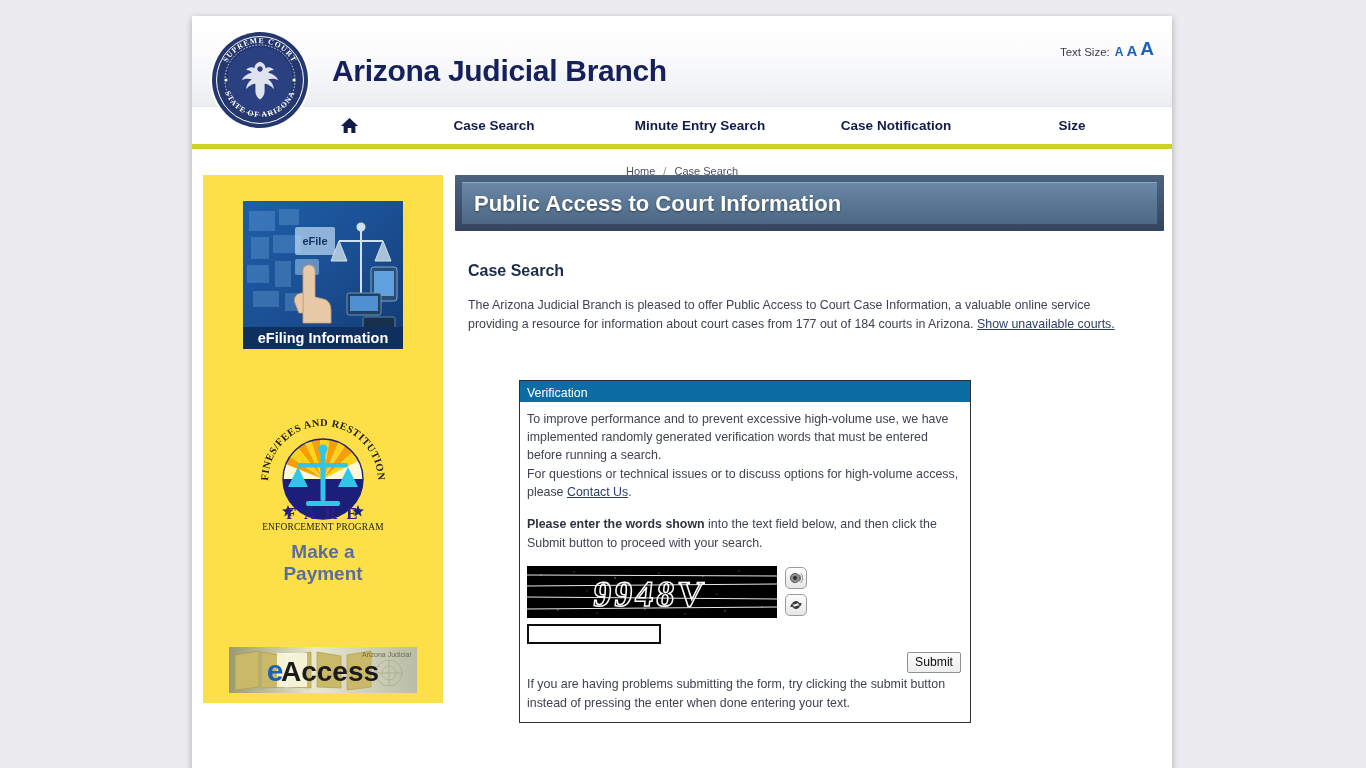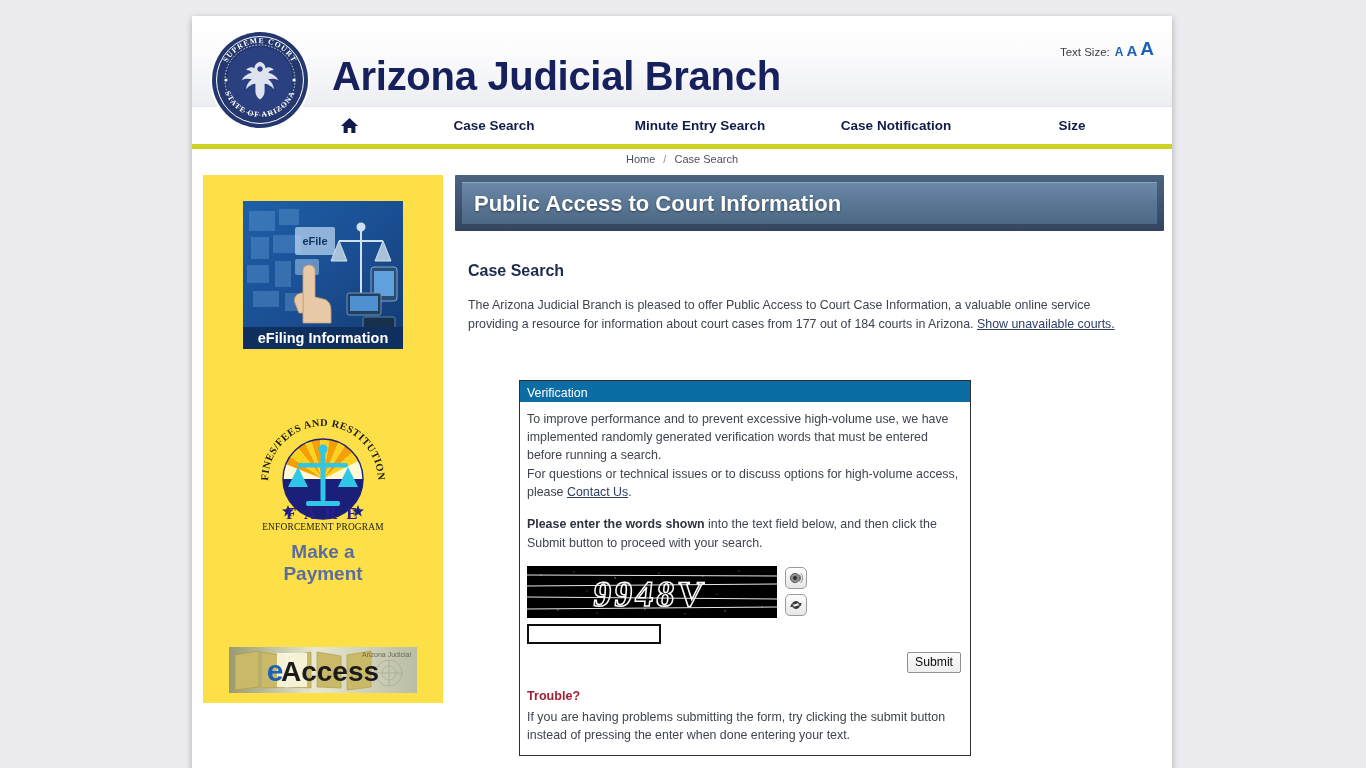--- a/index.html
+++ b/index.html
@@ -25,21 +25,21 @@
   
   .site-header {
     position: relative;
     height: 91px;
     background: linear-gradient(to bottom, #ffffff 0%, #fcfcfd 38%, #eceef2 100%);
     border-bottom: 1px solid #e3e5ea;
   }
   .brand-title {
     position: absolute;
     left: 140px; top: 38px;
-    font-size: 40px;
+    font-size: 30px;
     font-weight: bold;
     color: #16205c;
     letter-spacing: -0.3px;
     white-space: nowrap;
   }
   .text-size-box {
     position: absolute;
     right: 18px; top: 23px;
     display: flex;
     align-items: flex-end;
@@ -98,21 +98,21 @@
   .nav-link.n2 { width: 192px; }
   .nav-link.n3 { width: 160px; }
   .nav-accent-bar {
     height: 5px;
     background: #ccd322;
   }
 
   
   .breadcrumb {
     height: 26px;
-    padding-top: 4px;
+    padding-top: 16px;
     text-align: center;
     font-size: 11px;
     color: #4a5160;
   }
   .breadcrumb a { color: #4a5160; text-decoration: none; cursor: pointer; }
   .breadcrumb .sep { color: #8a8f9c; margin: 0 5px; }
 
   
   .content-row {
     display: flex;
@@ -551,21 +551,20 @@
                   <path d="M11 7 A4 4 0 0 1 3.6 9 L5.7 9 L2.4 5.7 L1.4 9 L3.6 9" fill="#3a3a3a"></path>
                 </svg>
               </button>
             </div>
           </div>
 
           <div class="submit-row">
             <button class="submit-btn">Submit</button>
           </div>
 
-          <div class="trouble-title">Trouble?</div>
           <div class="trouble-text">If you are having problems submitting the form, try clicking the submit button instead of pressing the enter when done entering your text.</div>
 
         </div>
       </div>
 
     </div>
   </div>
 </div>
 
 </body></html>

